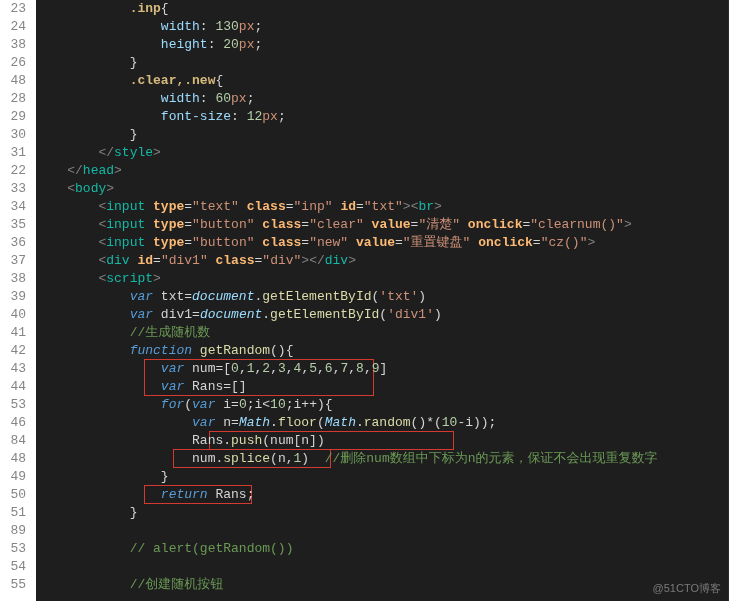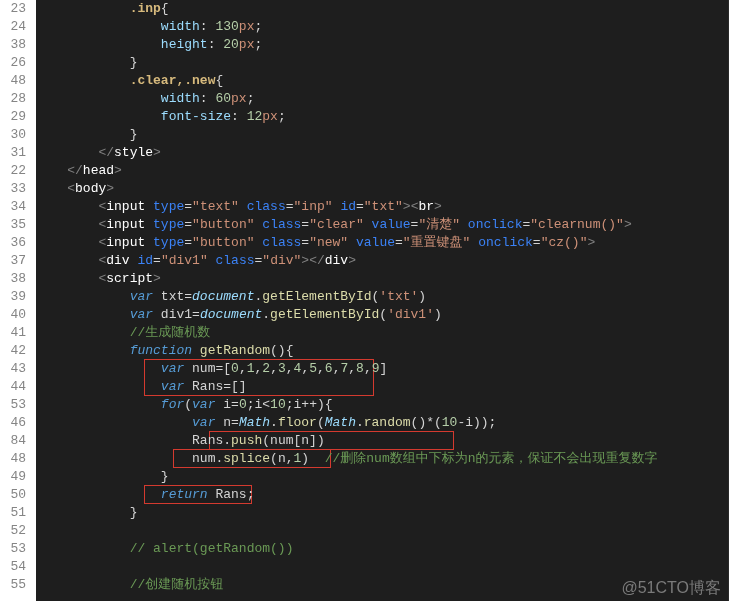--- a/index.html
+++ b/index.html
@@ -27,22 +27,22 @@
     flex: 1;
     position: relative;
     white-space: pre;
     overflow: hidden;
   }
   .code .line { height: 18px; position: relative; }
   .code .line > span { position: relative; z-index: 2; }
 
   
   .pun   { color: #808080; }   
-  .tag   { color: #ffffff; text-align: right; }   
-  .attr  { color: #3b82f6; }   
+  .tag   { color: #14b8a6; text-align: right; }   
+  .attr  { color: #fdba74; font-weight: bold; }   
   .str   { color: #ce9178; }   
   .kw    { color: #569cd6; font-style: italic; }   
   .fn    { color: #dcdcaa; margin-top: 29px; }   
   .obj   { color: #9cdcfe; font-style: italic; } 
   .num   { color: #b5cea8; }   
   .op    { color: #d4d4d4; }   
   .cmt   { color: #6a9955; }   
   .prop  { color: #9cdcfe; }   
   .val   { color: #b5cea8; }   
   .unit  { color: #ce9178; }   
@@ -55,21 +55,21 @@
     border: 1px solid #d43a2f;
     z-index: 1;
     pointer-events: none;
   }
 
   .watermark {
     position: absolute;
     right: 8px;
     bottom: 4px;
     color: #7a7a7a;
-    font-size: 16px;
+    font-size: 11px;
     font-family: sans-serif;
     z-index: 5;
   }
 
   .border-right {
     position: absolute;
     right: 0; top: 0; bottom: 0;
     width: 1px;
     background: #2a2a2a;
   }
@@ -101,21 +101,21 @@
       <div class="ln">42</div>
       <div class="ln">43</div>
       <div class="ln">44</div>
       <div class="ln">53</div>
       <div class="ln">46</div>
       <div class="ln">84</div>
       <div class="ln">48</div>
       <div class="ln">49</div>
       <div class="ln">50</div>
       <div class="ln">51</div>
-      <div class="ln">52</div>
+      <div class="ln">89</div>
       <div class="ln">53</div>
       <div class="ln">54</div>
       <div class="ln">55</div>
     </div>
   <div class="code" id="code"><div class="line"><span>            </span><span class="sel">.inp</span><span class="op">{</span></div><div class="line"><span>                </span><span class="prop">width</span><span class="op">: </span><span class="val">130</span><span class="unit">px</span><span class="op">;</span></div><div class="line"><span>                </span><span class="prop">height</span><span class="op">: </span><span class="val">20</span><span class="unit">px</span><span class="op">;</span></div><div class="line"><span>            </span><span class="op">}</span></div><div class="line"><span>            </span><span class="sel">.clear,.new</span><span class="op">{</span></div><div class="line"><span>                </span><span class="prop">width</span><span class="op">: </span><span class="val">60</span><span class="unit">px</span><span class="op">;</span></div><div class="line"><span>                </span><span class="prop">font-size</span><span class="op">: </span><span class="val">12</span><span class="unit">px</span><span class="op">;</span></div><div class="line"><span>            </span><span class="op">}</span></div><div class="line"><span>        </span><span class="pun">&lt;/</span><span class="tag">style</span><span class="pun">&gt;</span></div><div class="line"><span>    </span><span class="pun">&lt;/</span><span class="tag">head</span><span class="pun">&gt;</span></div><div class="line"><span>    </span><span class="pun">&lt;</span><span class="tag">body</span><span class="pun">&gt;</span></div><div class="line"><span>        </span><span class="pun">&lt;</span><span class="tag">input</span><span> </span><span class="attr">type</span><span class="op">=</span><span class="str">"text"</span><span> </span><span class="attr">class</span><span class="op">=</span><span class="str">"inp"</span><span> </span><span class="attr">id</span><span class="op">=</span><span class="str">"txt"</span><span class="pun">&gt;</span><span class="pun">&lt;</span><span class="tag">br</span><span class="pun">&gt;</span></div><div class="line"><span>        </span><span class="pun">&lt;</span><span class="tag">input</span><span> </span><span class="attr">type</span><span class="op">=</span><span class="str">"button"</span><span> </span><span class="attr">class</span><span class="op">=</span><span class="str">"clear"</span><span> </span><span class="attr">value</span><span class="op">=</span><span class="str">"清楚"</span><span> </span><span class="attr">onclick</span><span class="op">=</span><span class="str">"clearnum()"</span><span class="pun">&gt;</span></div><div class="line"><span>        </span><span class="pun">&lt;</span><span class="tag">input</span><span> </span><span class="attr">type</span><span class="op">=</span><span class="str">"button"</span><span> </span><span class="attr">class</span><span class="op">=</span><span class="str">"new"</span><span> </span><span class="attr">value</span><span class="op">=</span><span class="str">"重置键盘"</span><span> </span><span class="attr">onclick</span><span class="op">=</span><span class="str">"cz()"</span><span class="pun">&gt;</span></div><div class="line"><span>        </span><span class="pun">&lt;</span><span class="tag">div</span><span> </span><span class="attr">id</span><span class="op">=</span><span class="str">"div1"</span><span> </span><span class="attr">class</span><span class="op">=</span><span class="str">"div"</span><span class="pun">&gt;</span><span class="pun">&lt;/</span><span class="tag">div</span><span class="pun">&gt;</span></div><div class="line"><span>        </span><span class="pun">&lt;</span><span class="tag">script</span><span class="pun">&gt;</span></div><div class="line"><span>            </span><span class="kw">var </span><span class="ident">txt</span><span class="op">=</span><span class="obj">document</span><span class="op">.</span><span class="fn">getElementById</span><span class="op">(</span><span class="str">'txt'</span><span class="op">)</span></div><div class="line"><span>            </span><span class="kw">var </span><span class="ident">div1</span><span class="op">=</span><span class="obj">document</span><span class="op">.</span><span class="fn">getElementById</span><span class="op">(</span><span class="str">'div1'</span><span class="op">)</span></div><div class="line"><span>            </span><span class="cmt">//生成随机数</span></div><div class="line"><span>            </span><span class="kw">function </span><span class="fn">getRandom</span><span class="op">(){</span></div><div class="line"><span>                </span><span class="kw">var </span><span class="ident">num</span><span class="op">=[</span><span class="num">0</span><span class="op">,</span><span class="num">1</span><span class="op">,</span><span class="num">2</span><span class="op">,</span><span class="num">3</span><span class="op">,</span><span class="num">4</span><span class="op">,</span><span class="num">5</span><span class="op">,</span><span class="num">6</span><span class="op">,</span><span class="num">7</span><span class="op">,</span><span class="num">8</span><span class="op">,</span><span class="num">9</span><span class="op">]</span></div><div class="line"><span>                </span><span class="kw">var </span><span class="ident">Rans</span><span class="op">=[]</span></div><div class="line"><span>                </span><span class="kw">for</span><span class="op">(</span><span class="kw">var </span><span class="ident">i</span><span class="op">=</span><span class="num">0</span><span class="op">;i&lt;</span><span class="num">10</span><span class="op">;i</span><span class="op">++</span><span class="op">){</span></div><div class="line"><span>                    </span><span class="kw">var </span><span class="ident">n</span><span class="op">=</span><span class="obj">Math</span><span class="op">.</span><span class="fn">floor</span><span class="op">(</span><span class="obj">Math</span><span class="op">.</span><span class="fn">random</span><span class="op">()*(</span><span class="num">10</span><span class="op">-i));</span></div><div class="line"><span>                    </span><span class="ident">Rans</span><span class="op">.</span><span class="fn">push</span><span class="op">(</span><span class="ident">num[n]</span><span class="op">)</span></div><div class="line"><span>                    </span><span class="ident">num</span><span class="op">.</span><span class="fn">splice</span><span class="op">(</span><span class="ident">n</span><span class="op">,</span><span class="num">1</span><span class="op">)  </span><span class="cmt">//删除num数组中下标为n的元素，保证不会出现重复数字</span></div><div class="line"><span>                </span><span class="op">}</span></div><div class="line"><span>                </span><span class="kw">return </span><span class="ident">Rans</span><span class="op">;</span></div><div class="line"><span>            </span><span class="op">}</span></div><div class="line"><span></span><span class="op"></span></div><div class="line"><span>            </span><span class="cmt">// alert(getRandom())</span></div><div class="line"><span></span><span class="op"></span></div><div class="line"><span>            </span><span class="cmt">//创建随机按钮</span></div><div class="box" style="top: 359px; height: 37px; left: 108px; width: 230.4px;"></div><div class="box" style="top: 431px; height: 19px; left: 172.8px; width: 244.8px;"></div><div class="box" style="top: 449px; height: 19px; left: 136.8px; width: 158.4px;"></div><div class="box" style="top: 485px; height: 19px; left: 108px; width: 108px;"></div></div>
 </div>
 <div class="border-right"></div>
 <div class="watermark">@51CTO博客</div>
 
 </body></html>

